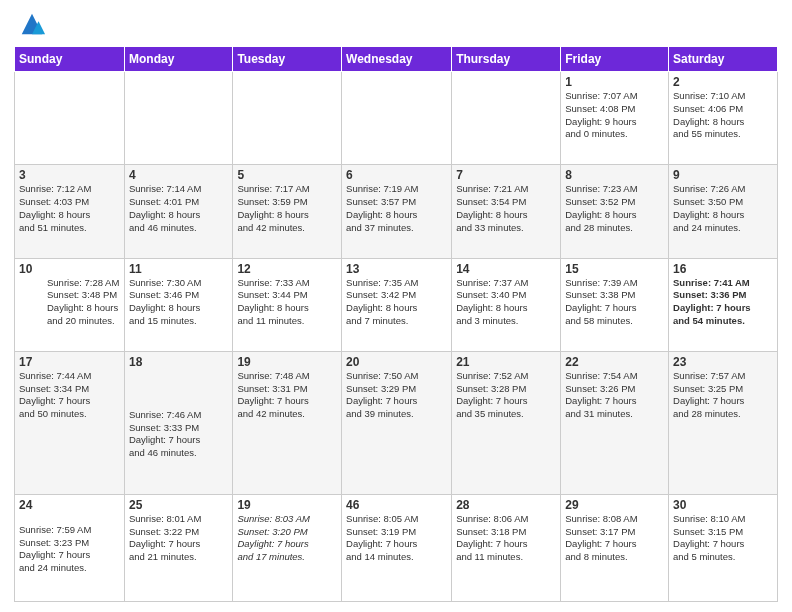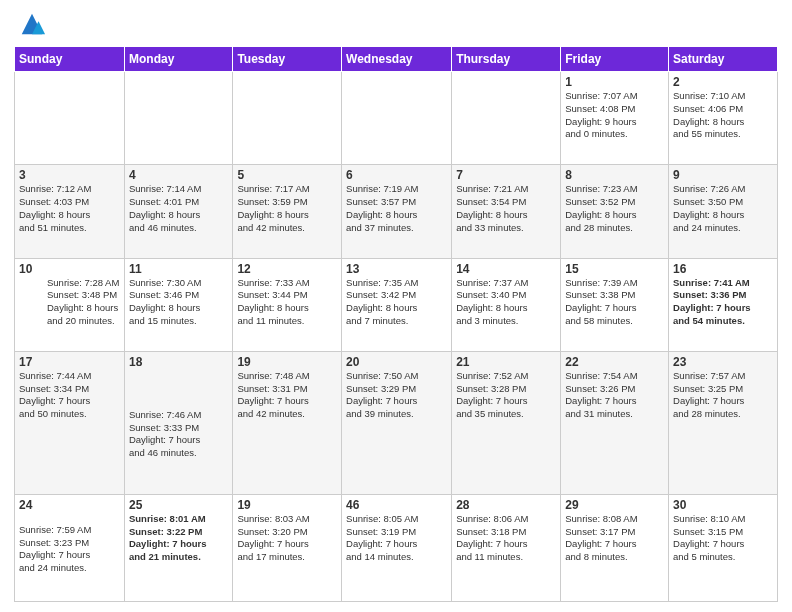--- a/index.html
+++ b/index.html
@@ -311,28 +311,28 @@
         <tr>
           <td>
             <span class="day-number">24</span>
             <div class="day-info" style="white-space: pre-line; margin-top: 12px;">Sunrise: 7:59 AM
 Sunset: 3:23 PM
 Daylight: 7 hours
 and 24 minutes.</div>
           </td>
           <td>
             <span class="day-number">25</span>
-            <div class="day-info" style="white-space: pre-line; font-weight: bold;">Sunrise: 8:01 AM
+            <div class="day-info" style="white-space: pre-line;">Sunrise: 8:01 AM
 Sunset: 3:22 PM
 Daylight: 7 hours
 and 21 minutes.</div>
           </td>
           <td>
             <span class="day-number">19</span>
-            <div class="day-info" style="white-space: pre-line;">Sunrise: 8:03 AM
+            <div class="day-info" style="white-space: pre-line; font-style: italic;">Sunrise: 8:03 AM
 Sunset: 3:20 PM
 Daylight: 7 hours
 and 17 minutes.</div>
           </td>
           <td>
             <span class="day-number">46</span>
             <div class="day-info" style="white-space: pre-line;">Sunrise: 8:05 AM
 Sunset: 3:19 PM
 Daylight: 7 hours
 and 14 minutes.</div>

